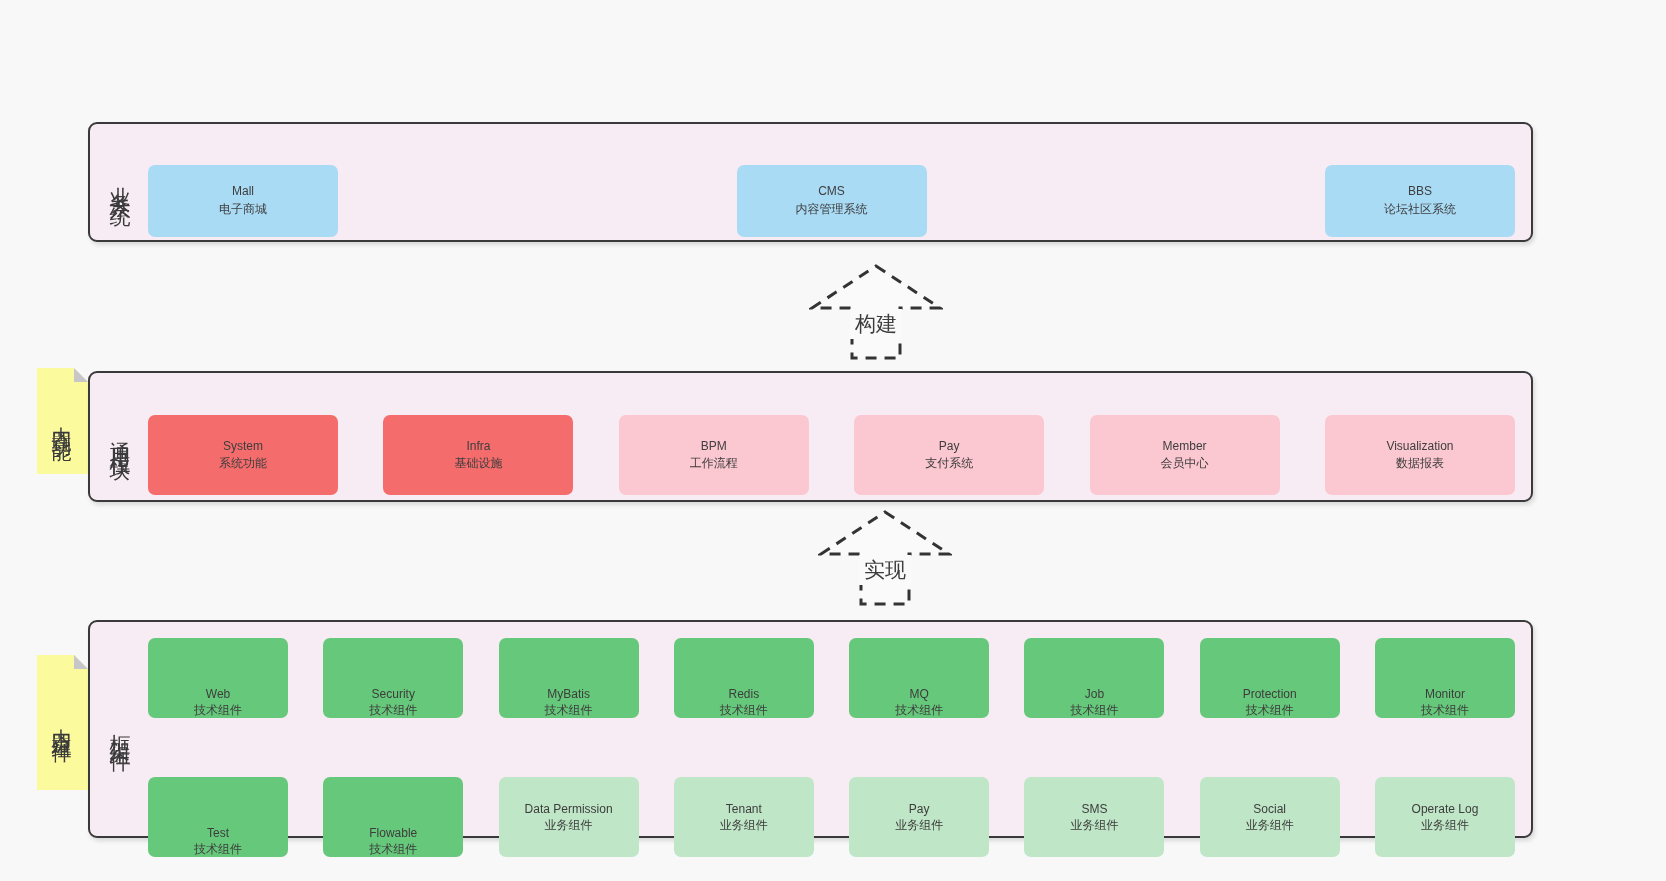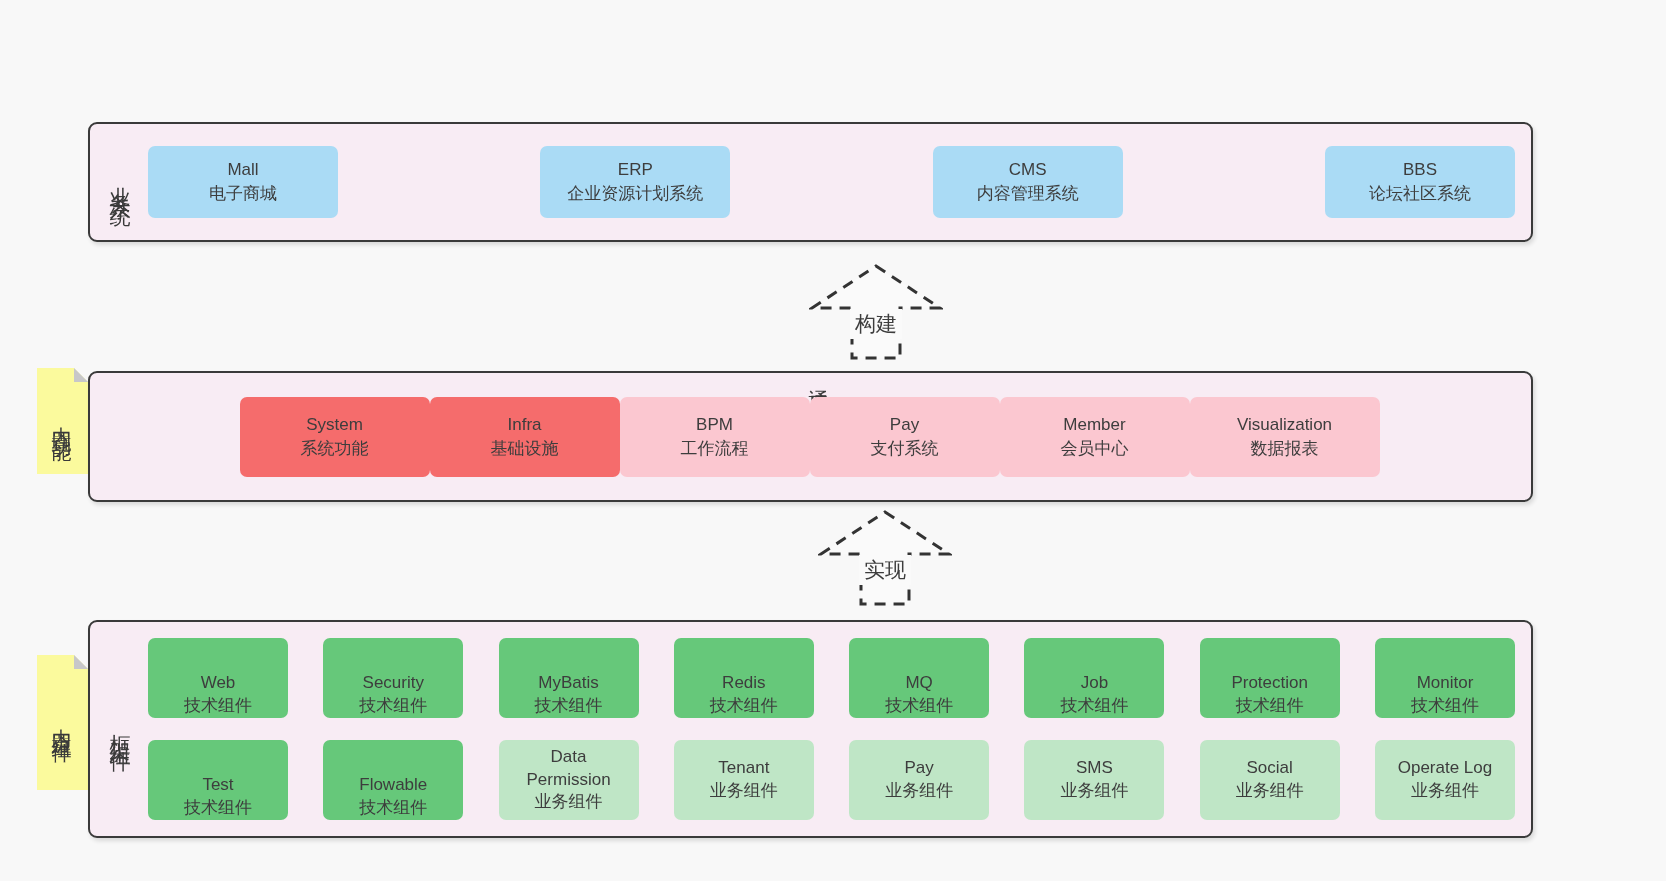--- a/index.html
+++ b/index.html
@@ -18,22 +18,22 @@
   .vlabel{
     writing-mode:vertical-rl;text-orientation:upright;
     font-size:21px;letter-spacing:6px;color:#3a3a3a;
     margin-left:12px;width:32px;text-align:center;flex:none;
   }
   .row{flex:1;display:flex;justify-content:space-between;margin:0 16px 0 14px;}
   .grid{flex:1;display:flex;flex-direction:column;gap:22px;margin:0 16px 0 14px;}
   .node{
     width:190px;height:72px;border-radius:7px;
     display:flex;flex-direction:column;align-items:center;justify-content:center;
-    text-align:center;font-size:17px;line-height:1.42;color:#3d3d3d;
-    padding:0 8px;box-sizing:border-box;
+    text-align:center;font-size:12px;line-height:1.42;color:#3d3d3d;
+    padding:0 8px;box-sizing:border-box;margin-top:37px;
   }
   .node.mid{height:80px;}
   .node.small{width:140px;height:80px;line-height:1.35;}
   .blue{background:#aadbf5;}
   .red{background:#f56c6c;}
   .pink{background:#fbc7d0;}
   .gdark{background:#66c87a;justify-content:flex-end;}
   .glight{background:#bfe6c6;}
   .sticky{
     position:absolute;width:51px;background:#fbfa9d;
@@ -59,24 +59,20 @@
 <body>
 
 <div class="container" style="top:122px;height:120px;">
   <div class="vlabel">业务系统</div>
   <div class="row">
     <div class="node blue">
       <span>Mall</span>
       <span>电子商城</span>
     </div>
     <div class="node blue">
-      <span>ERP</span>
-      <span>企业资源计划系统</span>
-    </div>
-    <div class="node blue">
       <span>CMS</span>
       <span>内容管理系统</span>
     </div>
     <div class="node blue">
       <span>BBS</span>
       <span>论坛社区系统</span>
     </div>
   </div>
 </div>
 
@@ -85,21 +81,21 @@
     <path d="M67 4 L131 46 L91 46 L91 96 L43 96 L43 46 L3 46 Z" fill="#fafafa" stroke="#333333" stroke-width="3" stroke-dasharray="11 8"></path>
   </svg>
   <span class="arrow-label">构建</span>
 </div>
 
 <div class="sticky" style="left:37px;top:368px;height:106px;">
   <div class="fold"></div>
   <div class="vtext">内置功能</div>
 </div>
 
-<div class="container" style="top:371px;height:131px;flex-direction:column;">
+<div class="container" style="top:371px;height:131px;">
   <div class="vlabel">通用模块</div>
   <div class="row">
     <div class="node mid red">
       <span>System</span>
       <span>系统功能</span>
     </div>
     <div class="node mid red">
       <span>Infra</span>
       <span>基础设施</span>
     </div>

